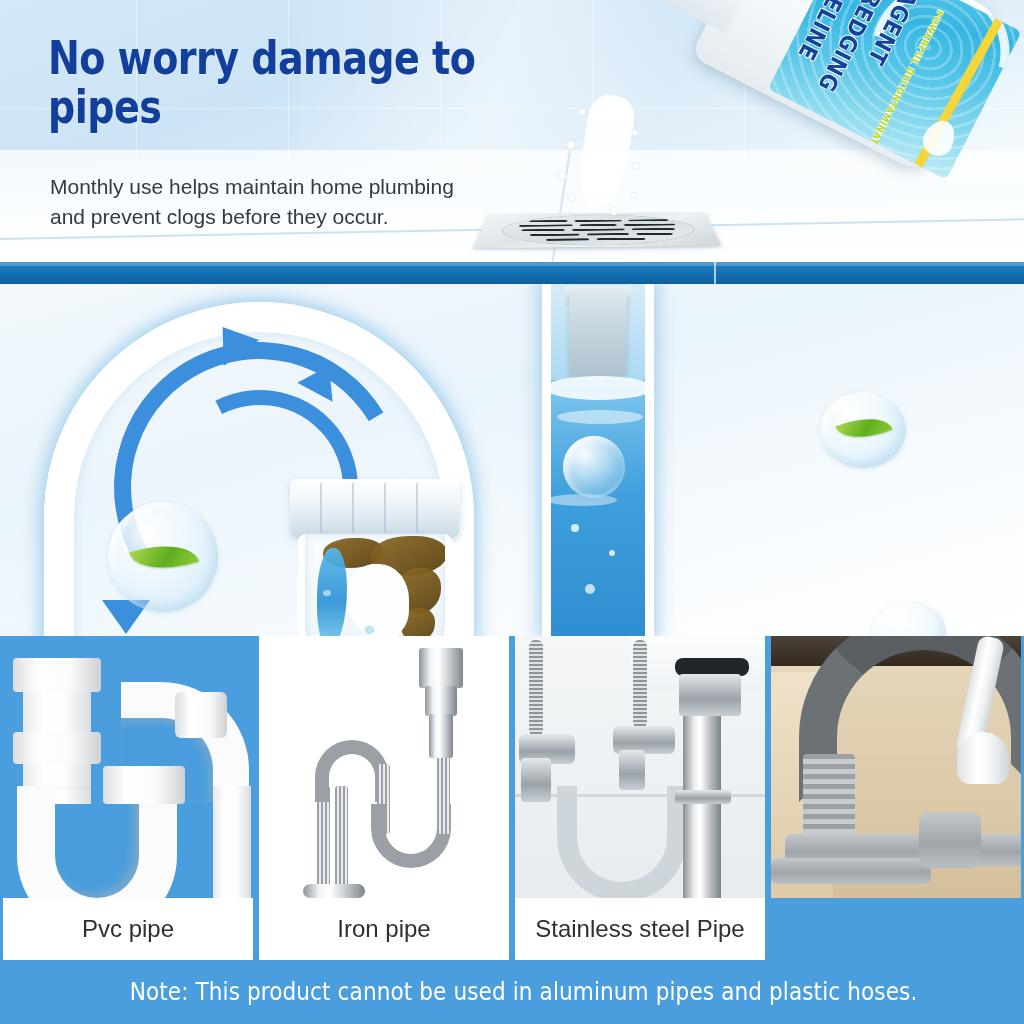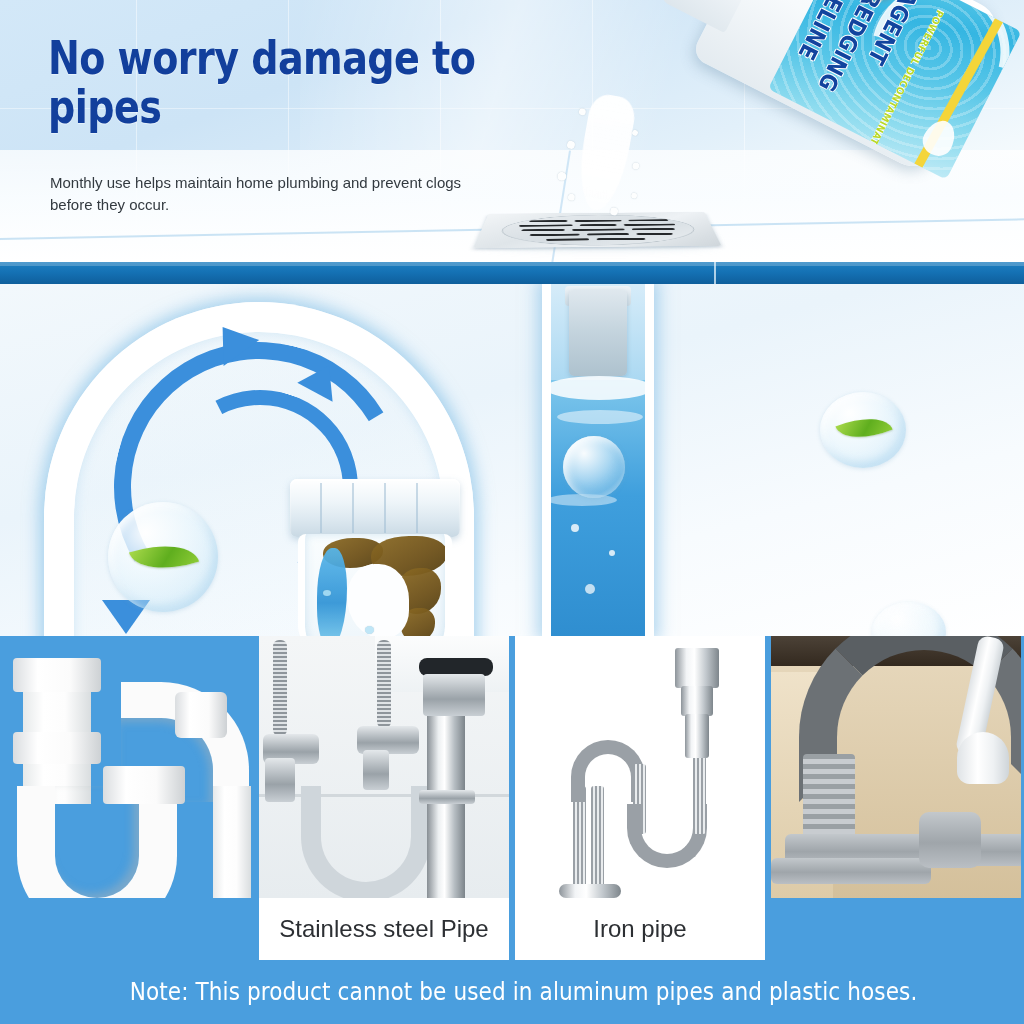--- a/index.html
+++ b/index.html
@@ -23,21 +23,21 @@
     background:rgba(196,224,243,.9);transform:rotate(-1.1deg);}
   .floorline2{position:absolute;left:560px;top:150px;width:2px;height:115px;
     background:rgba(200,226,244,.85);transform:rotate(9deg);}
 
   .headline{position:absolute;left:48px;top:34px;width:520px;
     font-family:"DejaVu Sans Condensed","Liberation Sans Narrow","Liberation Sans",sans-serif;
     font-weight:bold;font-size:46px;line-height:1.07;color:#123f9c;
     letter-spacing:-.6px;transform:scaleX(.92);transform-origin:left top;
     text-shadow:0 1px 1px rgba(255,255,255,.5);}
   .subline{position:absolute;left:50px;top:172px;width:420px;
-    font-size:15px;line-height:1.45;color:#333a40;}
+    font-size:21px;line-height:1.45;color:#333a40;}
 
   
   .drain{position:absolute;left:474px;top:173px;width:248px;height:74px;
     transform:perspective(420px) rotateX(58deg) rotate(-1deg);transform-origin:50% 100%;}
   .drain-plate{position:absolute;inset:0;border-radius:3px;
     background:linear-gradient(150deg,#f2f5f7 0%,#dfe5e9 38%,#eef2f5 62%,#cfd6db 100%);
     box-shadow:0 3px 5px rgba(90,120,145,.28);}
   .drain-circle{position:absolute;left:22px;top:5px;width:204px;height:64px;border-radius:50%;
     background:linear-gradient(160deg,#e9edf0,#d6dde2 55%,#eaeef1);
     border:1.5px solid #b9c3ca;overflow:hidden;}
@@ -362,20 +362,41 @@
         <div class="pvc-nut" style="left:10px;top:22px;width:88px;height:34px"></div>
         <div class="pvc-v" style="left:20px;top:56px;width:68px;height:44px"></div>
         <div class="pvc-nut" style="left:10px;top:96px;width:88px;height:32px"></div>
         <div class="pvc-v" style="left:20px;top:128px;width:68px;height:40px"></div>
         <div class="pvc-u"></div>
         <div class="pvc-elb"></div>
         <div class="pvc-nut" style="left:100px;top:130px;width:82px;height:38px"></div>
         <div class="pvc-nut" style="left:172px;top:56px;width:52px;height:46px;border-radius:6px"></div>
         <div class="pvc-v" style="left:210px;top:150px;width:38px;height:112px"></div>
       </div>
+      <div class="plabel">Pvc pipe</div>
+    </div>
+
+    <div class="panel">
+      <div class="pic p2">
+        <div class="hose" style="left:58px;top:150px;width:13px;height:112px;border-radius:3px"></div>
+        <div class="hose" style="left:76px;top:150px;width:13px;height:112px;border-radius:3px"></div>
+        <div class="chrome" style="left:44px;top:248px;width:62px;height:14px;border-radius:7px"></div>
+        <div class="hose-arc" style="left:56px;top:104px;width:74px;height:62px;
+             border-width:14px;border-top-color:#9aa0a6;border-left-color:#9aa0a6;border-right-color:#9aa0a6;
+             border-radius:40px 40px 0 0;border-bottom:none;"></div>
+        <div class="hose" style="left:118px;top:128px;width:13px;height:70px;border-radius:3px"></div>
+        <div class="hose-arc" style="left:112px;top:168px;width:80px;height:64px;
+             border-width:14px;border-bottom-color:#9aa0a6;border-left-color:#9aa0a6;border-right-color:#9aa0a6;
+             border-radius:0 0 40px 40px;border-top:none;"></div>
+        <div class="hose" style="left:178px;top:120px;width:13px;height:78px;border-radius:3px"></div>
+        <div class="chrome" style="left:160px;top:12px;width:44px;height:40px"></div>
+        <div class="chrome" style="left:166px;top:50px;width:32px;height:30px"></div>
+        <div class="chrome" style="left:170px;top:78px;width:24px;height:44px"></div>
+      </div>
+      <div class="plabel">Iron pipe</div>
     </div>
 
     <div class="panel">
       <div class="pic p3">
         <div class="wallpanel" style="left:0;top:0;width:258px;height:262px"></div>
         <div class="wallpanel" style="left:0;top:158px;width:258px;height:3px;background:#d2d8dc"></div>
         <div class="basin"></div>
         <div class="flexline" style="left:14px;top:4px;width:14px;height:96px"></div>
         <div class="flexline" style="left:118px;top:4px;width:14px;height:88px"></div>
         <div class="valve" style="left:4px;top:98px;width:56px;height:30px;border-radius:6px"></div>
@@ -385,40 +406,20 @@
         <div class="ptrap-c"></div>
         <div class="tailpiece"></div>
         <div class="valve" style="left:160px;top:22px;width:74px;height:18px;border-radius:8px;background:#22262a"></div>
         <div class="valve" style="left:164px;top:38px;width:62px;height:42px;border-radius:4px"></div>
         <div class="valve" style="left:160px;top:154px;width:56px;height:14px;border-radius:4px"></div>
       </div>
       <div class="plabel">Stainless steel Pipe</div>
     </div>
 
     <div class="panel">
-      <div class="pic p2">
-        <div class="hose" style="left:58px;top:150px;width:13px;height:112px;border-radius:3px"></div>
-        <div class="hose" style="left:76px;top:150px;width:13px;height:112px;border-radius:3px"></div>
-        <div class="chrome" style="left:44px;top:248px;width:62px;height:14px;border-radius:7px"></div>
-        <div class="hose-arc" style="left:56px;top:104px;width:74px;height:62px;
-             border-width:14px;border-top-color:#9aa0a6;border-left-color:#9aa0a6;border-right-color:#9aa0a6;
-             border-radius:40px 40px 0 0;border-bottom:none;"></div>
-        <div class="hose" style="left:118px;top:128px;width:13px;height:70px;border-radius:3px"></div>
-        <div class="hose-arc" style="left:112px;top:168px;width:80px;height:64px;
-             border-width:14px;border-bottom-color:#9aa0a6;border-left-color:#9aa0a6;border-right-color:#9aa0a6;
-             border-radius:0 0 40px 40px;border-top:none;"></div>
-        <div class="hose" style="left:178px;top:120px;width:13px;height:78px;border-radius:3px"></div>
-        <div class="chrome" style="left:160px;top:12px;width:44px;height:40px"></div>
-        <div class="chrome" style="left:166px;top:50px;width:32px;height:30px"></div>
-        <div class="chrome" style="left:170px;top:78px;width:24px;height:44px"></div>
-      </div>
-      <div class="plabel">Iron pipe</div>
-    </div>
-
-    <div class="panel">
       <div class="pic p4">
         <div class="woodboard" style="left:0;top:20px;width:258px;height:242px"></div>
         <div class="darkbeam" style="left:0;top:0;width:258px;height:30px"></div>
         <div class="woodboard" style="left:0;top:36px;width:62px;height:226px;background:linear-gradient(180deg,#efe2c9,#ddcba8)"></div>
         <div class="corr-arc"></div>
         <div class="corr" style="left:32px;top:118px;width:52px;height:84px;border-radius:4px;
              background:repeating-linear-gradient(180deg,#9aa0a4 0 5px,#c8ccd0 5px 10px)"></div>
         <div class="graypipe" style="left:14px;top:198px;width:244px;height:32px"></div>
         <div class="graypipe" style="left:0px;top:222px;width:160px;height:26px"></div>
         <div class="graypipe" style="left:148px;top:176px;width:62px;height:56px;border-radius:10px"></div>

